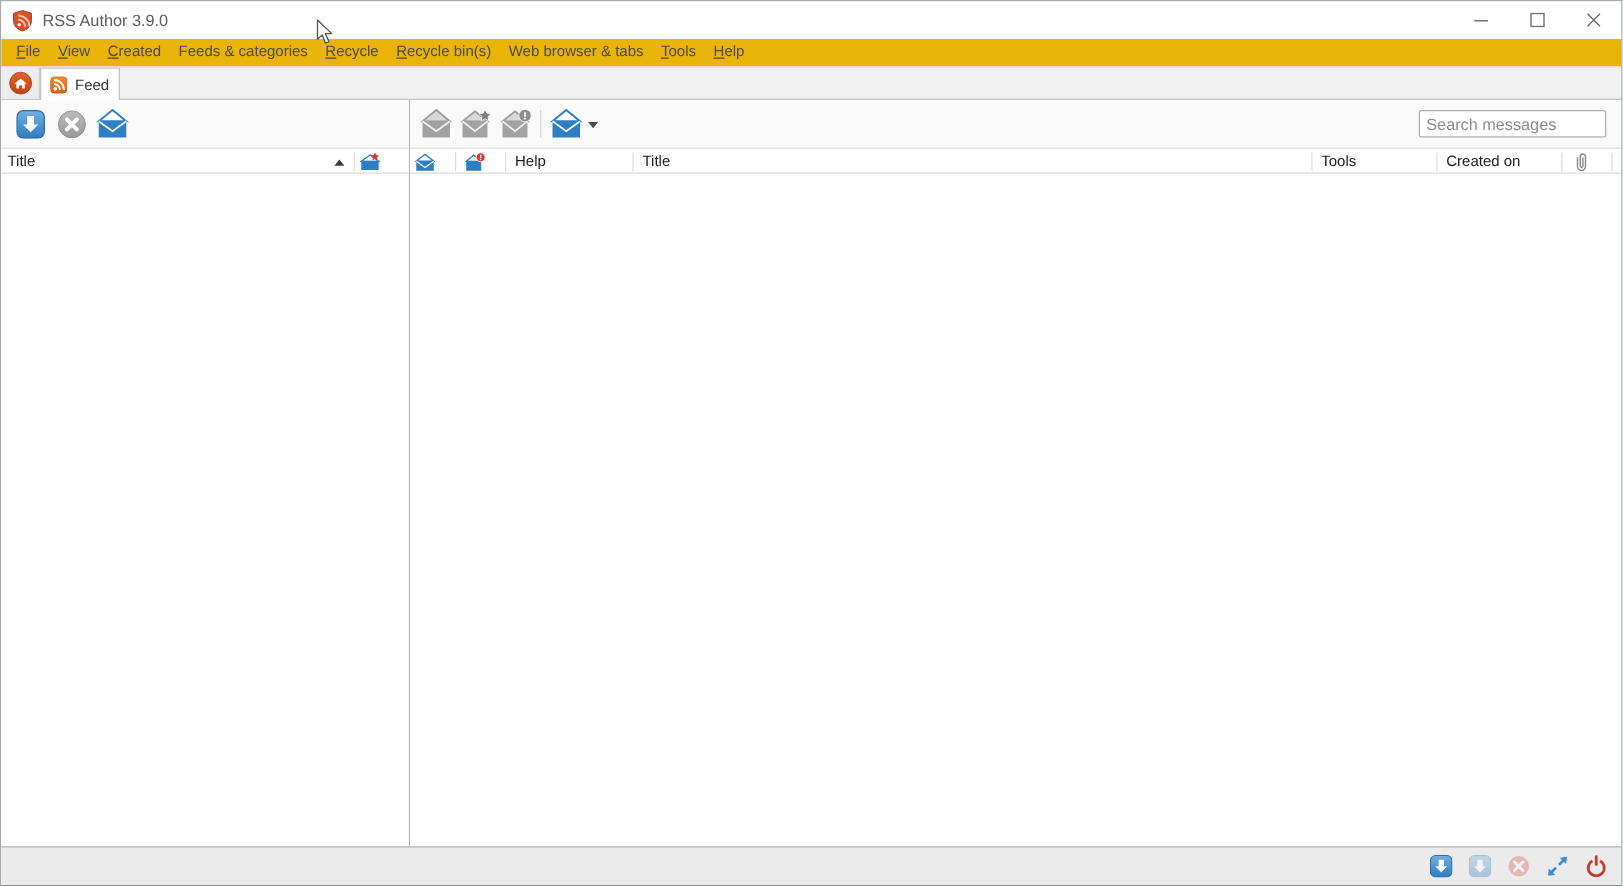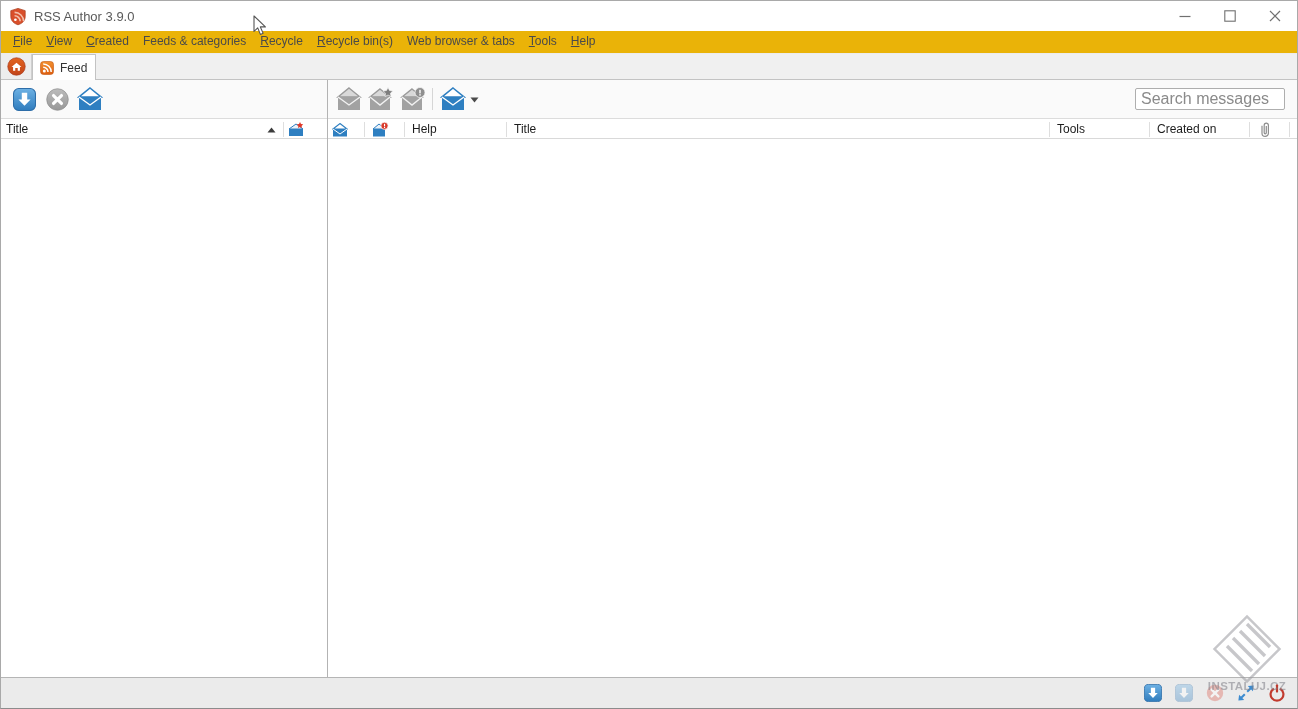--- a/index.html
+++ b/index.html
@@ -30,21 +30,21 @@
   .content{position:relative;height:597px;display:flex;background:#fff;}
   .pane{position:relative;height:100%;display:flex;flex-direction:column;}
   .feeds-pane{width:326px;}
   .splitter{width:1px;background:#b3b3b3;height:100%;}
   .messages-pane{flex:1;}
   .toolbar{position:relative;height:38px;background:#fafafa;flex:none;}
   .tbtn{position:absolute;top:7px;width:26px;height:24px;display:flex;align-items:center;justify-content:center;}
   .tbtn.disabled{filter:none;}
   .tool-sep{position:absolute;top:8px;width:1px;height:22px;background:#d6d6d6;}
   .caret{position:absolute;top:17px;}
-  .search-box{position:absolute;top:8px;right:12px;width:150px;height:22px;border:1px solid #aeaeae;border-radius:2px;font-family:"Liberation Sans",sans-serif;font-size:16px;color:#333;padding:0 5px;background:#fff;outline:none;}
+  .search-box{position:absolute;top:8px;right:12px;width:150px;height:22px;border:1px solid #aeaeae;border-radius:2px;font-family:"Liberation Sans",sans-serif;font-size:13px;color:#333;padding:0 5px;background:#fff;outline:none;}
   .search-box::placeholder{color:#8a8a8a;opacity:1;}
 
   .header-row{position:relative;height:21px;background:#fff;border-top:1px solid #dcdcdc;border-bottom:1px solid #d9d9d9;flex:none;font-size:12px;color:#1c1c1c;}
   .hcell{position:absolute;top:0;height:21px;line-height:20px;white-space:nowrap;}
   .hsep{position:absolute;top:3px;width:1px;height:15px;background:#dedede;}
   .hicon{position:absolute;}
   .list-area{flex:1;background:#fff;}
 
   
   .statusbar{position:relative;height:31px;background:#ebebeb;border-top:1px solid #b5b5b5;display:flex;align-items:center;justify-content:flex-end;padding-right:11px;gap:13px;}
@@ -302,34 +302,20 @@
       </svg>
     </span>
     <span class="sbtn">
       <svg width="18" height="18" viewBox="0 0 18 18">
         <path d="M5.9 4.7 a6.4 6.4 0 1 0 6.2 0" fill="none" stroke="#c23b2e" stroke-width="2.2"></path>
         <line x1="9" y1="1.3" x2="9" y2="7.6" stroke="#c23b2e" stroke-width="2.2" stroke-linecap="round"></line>
       </svg>
     </span>
   </div>
 
-  <div class="watermark">
-    <svg width="80" height="80" viewBox="0 0 80 80">
-      <g fill="none" stroke="#9a9aa0" stroke-width="2.4">
-        <rect x="17" y="17" width="46" height="46" transform="rotate(45 40 40)"></rect>
-      </g>
-      <g stroke="#9a9aa0" stroke-width="3.4" fill="none">
-        <path d="M40 15 L63 38"></path>
-        <path d="M33 22 L58 47"></path>
-        <path d="M26 29 L52 55"></path>
-        <path d="M20 37 L45 62"></path>
-      </g>
-    </svg>
-    <div class="wm-text">INSTALUJ.CZ</div>
-  </div>
 
   <span class="cursor">
     <svg width="15" height="21" viewBox="0 0 15 21">
       <path d="M1 1 L1 16.4 L4.7 12.9 L7.4 19.4 L10.1 18.3 L7.3 11.9 L12.4 11.9 Z" fill="#fff" stroke="#555" stroke-width="1.1" stroke-linejoin="round"></path>
     </svg>
   </span>
 
 </div>
 
 </body></html>

